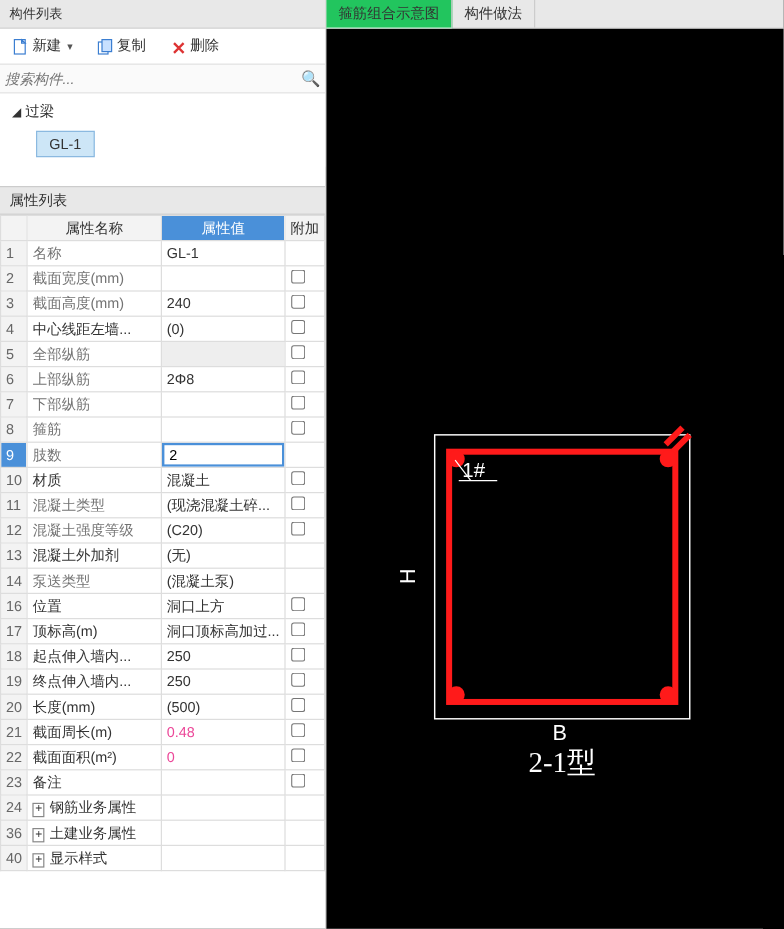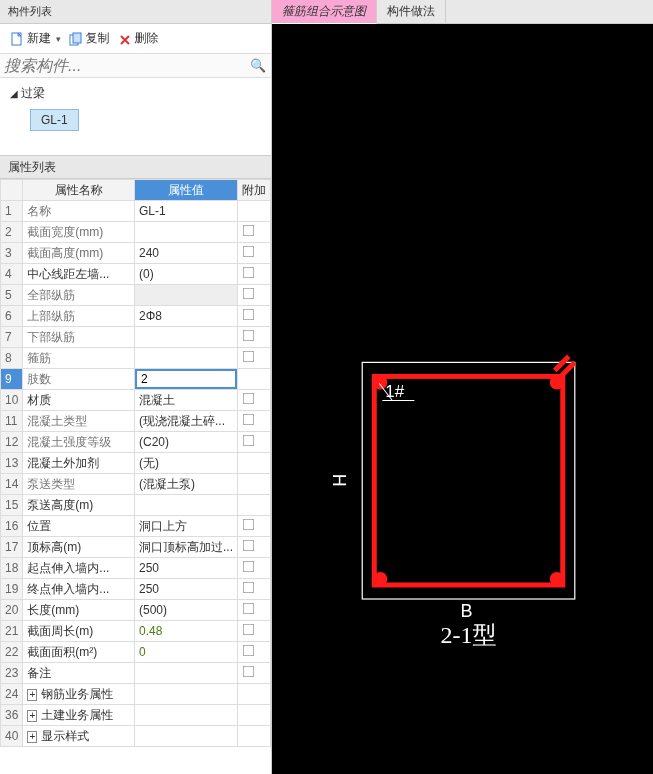--- a/index.html
+++ b/index.html
@@ -1,46 +1,46 @@
 <!DOCTYPE html>
 <html><head>
 <meta charset="utf-8">
 <style>
   * { box-sizing: border-box; margin: 0; padding: 0; }
   body { font-family: "Microsoft YaHei", sans-serif; font-size: 12px; color: #333; background: #fff; width: 653px; height: 774px; overflow: hidden; display: flex; }
   .left-panel { width: 272px; display: flex; flex-direction: column; border-right: 1px solid #ccc; }
   .right-panel { flex: 1; display: flex; flex-direction: column; }
   .panel-header { background: #e8e8e8; padding: 4px 8px; border-bottom: 1px solid #ccc; font-size: 11px; height: 24px; display: flex; align-items: center; }
-  .toolbar { background: #fff; padding: 4px 6px; border-bottom: 1px solid #ddd; display: flex; align-items: center; gap: 0; height: 30px; }
+  .toolbar { background: #fff; padding: 4px 6px; border-bottom: 1px solid #ddd; display: flex; align-items: center; gap: 12px; height: 30px; }
   .tb-btn { display: inline-flex; align-items: center; gap: 3px; padding: 2px 4px; cursor: pointer; }
   .ico { width: 14px; height: 14px; display: inline-block; }
   .search-row { display: flex; align-items: center; border-bottom: 1px solid #ddd; height: 24px; padding: 0 4px; background: #fafafa; }
-  .search-row input { border: none; flex: 1; outline: none; font-style: italic; color: #888; font-size: 16px; background: transparent; }
+  .search-row input { border: none; flex: 1; outline: none; font-style: italic; color: #888; font-size: 12px; background: transparent; }
   .tree { padding: 4px 0; background: #fff; }
   .tree-root { padding: 3px 10px; cursor: pointer; }
   .tree-child { margin: 4px 0 4px 30px; padding: 3px 10px; background: #cde6f7; display: inline-block; border: 1px solid #8bb9e0; cursor: pointer; }
   .flex-gap { height: 16px; }
   .prop-header { background: #e8e8e8; padding: 4px 8px; border-top: 1px solid #ccc; border-bottom: 1px solid #ccc; height: 24px; display: flex; align-items: center; }
   .table-wrap { flex: 1; overflow: auto; }
   table.props { border-collapse: collapse; width: 100%; padding-left: 44px; }
   table.props th, table.props td { border: 1px solid #ddd; font-size: 12px; height: 21px; padding: 0 4px; text-align: left; vertical-align: middle; white-space: nowrap; overflow: hidden; }
   table.props th { background: #f3f3f3; text-align: center; font-weight: normal; }
   table.props th.valhdr { background: #4a90d9; color: #fff; }
   .numcell { width: 22px; text-align: center; background: #f3f3f3; color: #666; }
   .numcell.sel { background: #4a90d9; color: #fff; }
   .blue { color: #737373; }
-  .grey { color: #4d7c0f; }
+  .grey { color: #ec4899; }
   .valcell { width: 100px; }
   .addcell { width: 30px; text-align: center; }
   .addcell input[type=checkbox] { transform: scale(0.9); }
   .editcell { padding: 0 !important; }
   .editcell input { width: 100%; height: 100%; border: 2px solid #4a90d9; padding: 0 4px; font-size: 12px; outline: none; }
   .tabs { display: flex; background: #e8e8e8; border-bottom: 1px solid #ccc; height: 24px; }
   .tab { padding: 3px 10px; cursor: pointer; border-right: 1px solid #ccc; display: flex; align-items: center; }
-  .tab.active { background: #f9a8d4; border-bottom: 1px solid #fff; margin-bottom: -1px; font-style: italic; }
+  .tab.active { background: #22c55e; border-bottom: 1px solid #fff; margin-bottom: -1px; }
   .viewer { flex: 1; background: #000; position: relative; }
   svg.diagram { width: 100%; height: 100%; }
   .exp { width:10px; display:inline-block; text-align:center; border:1px solid #888; font-size:10px; line-height:10px; margin-right:4px; background:#fff; cursor:pointer; }
   .caret { font-size: 9px; color: #555; cursor: pointer; padding-left: 2px;}
 </style>
 </head>
 <body>
 
 <div class="left-panel">
   <div class="panel-header">构件列表</div>
@@ -181,26 +181,20 @@
             <td class="valcell">(无)</td>
             <td class="addcell"></td>
           </tr>
           <tr>
             <td class="numcell">14</td>
             <td><span class="blue">泵送类型</span></td>
             <td class="valcell">(混凝土泵)</td>
             <td class="addcell"></td>
           </tr>
           <tr>
-            <td class="numcell">15</td>
-            <td><span>泵送高度(m)</span></td>
-            <td class="valcell"></td>
-            <td class="addcell"></td>
-          </tr>
-          <tr>
             <td class="numcell">16</td>
             <td><span>位置</span></td>
             <td class="valcell">洞口上方</td>
             <td class="addcell"><input type="checkbox" style=""></td>
           </tr>
           <tr>
             <td class="numcell">17</td>
             <td><span>顶标高(m)</span></td>
             <td class="valcell">洞口顶标高加过...</td>
             <td class="addcell"><input type="checkbox" style=""></td>

